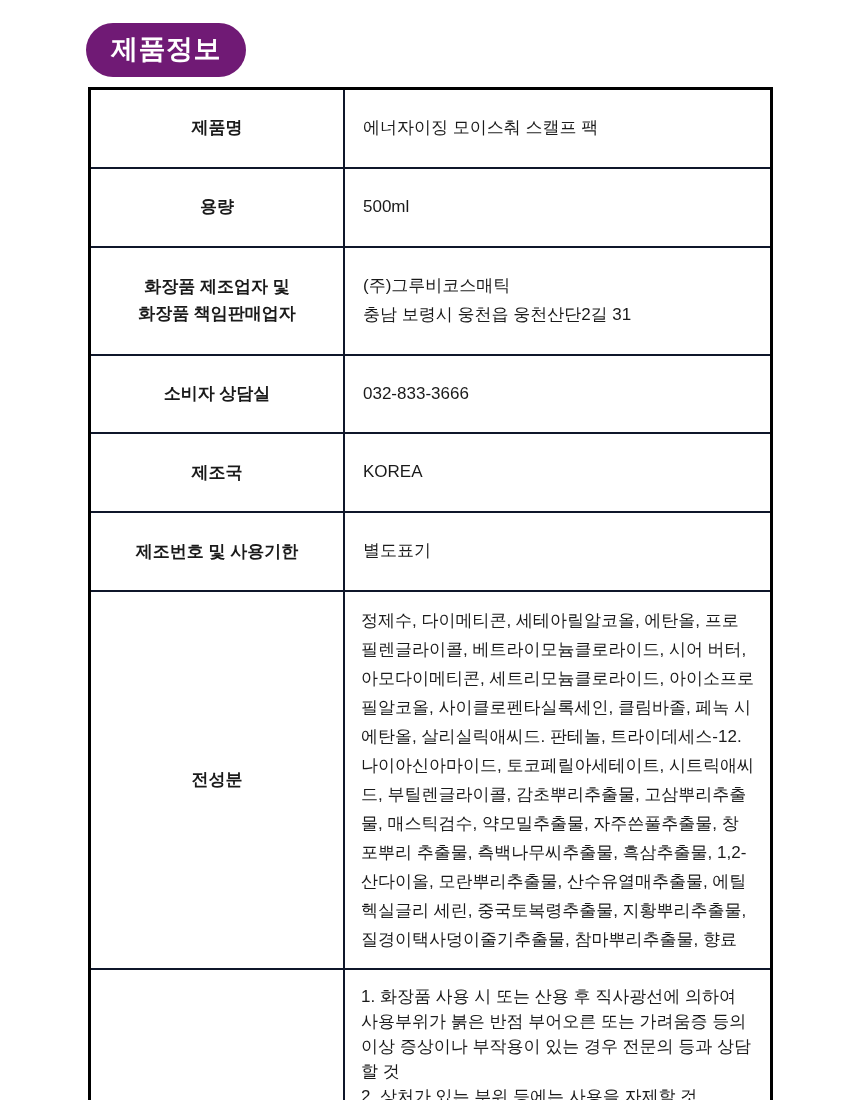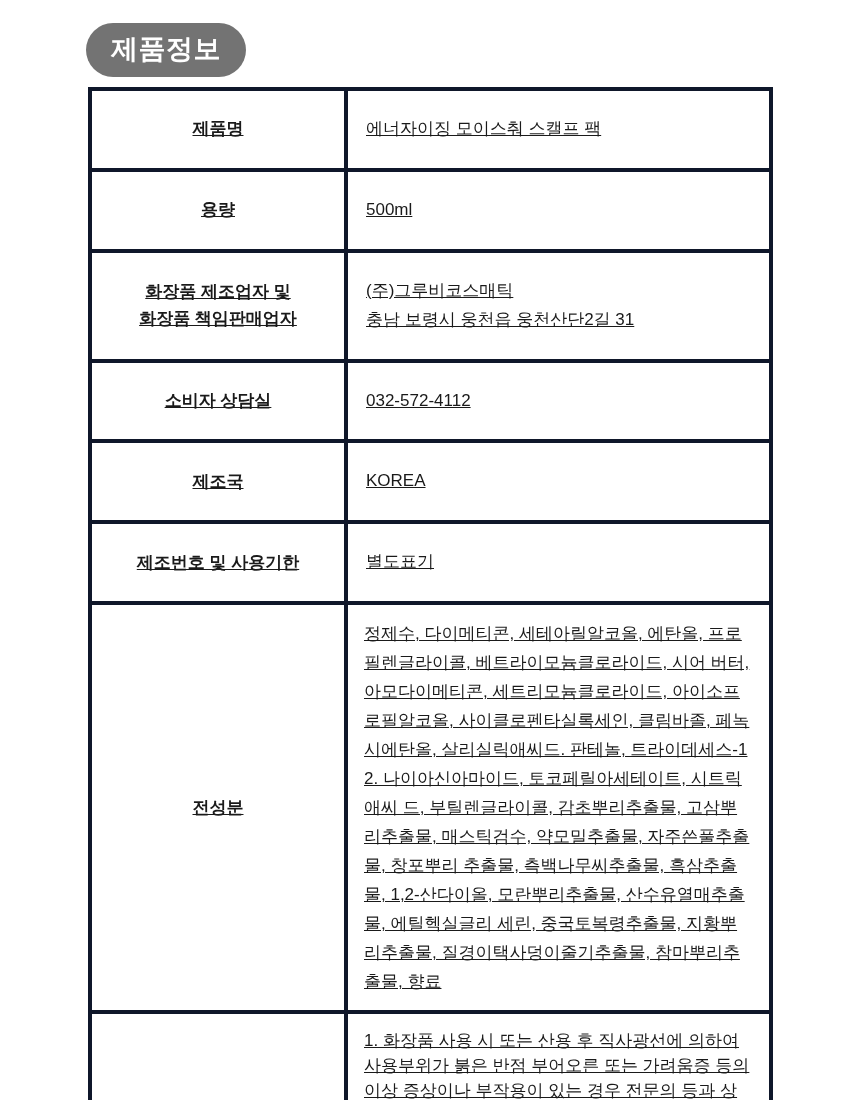--- a/index.html
+++ b/index.html
@@ -13,44 +13,43 @@
     width: 860px;
     height: 1100px;
     background: #ffffff;
     overflow: hidden;
   }
   .title-badge {
     position: absolute;
     left: 86px;
     top: 23px;
     display: inline-block;
-    background: #737373;
+    background: #701a75;
     color: #ffffff;
     font-size: 27px;
     font-weight: bold;
     line-height: 1;
     padding: 13px 25px 14px 25px;
     border-radius: 29px;
     letter-spacing: 0.5px;
   }
   table.info-table {
     position: absolute;
     left: 88px;
     top: 87px;
     width: 685px;
     border-collapse: collapse;
     table-layout: fixed;
     border: 3px solid #000000;
   }
   table.info-table td {
-    border: 4px solid #0f172a;
+    border: 2px solid #0f172a;
     vertical-align: middle;
     font-size: 17px;
     color: #1a1a1a;
-    text-decoration: underline;
   }
   td.label-cell {
     width: 232px;
     text-align: center;
     font-weight: bold;
     color: #000000;
     white-space: pre-line;
     line-height: 1.55;
     padding: 4px 10px;
   }
@@ -98,21 +97,21 @@
         <td class="value-cell">500ml</td>
       </tr>
       <tr class="r3">
         <td class="label-cell">화장품 제조업자 및
 화장품 책임판매업자</td>
         <td class="value-cell">(주)그루비코스매틱
 충남 보령시 웅천읍 웅천산단2길 31</td>
       </tr>
       <tr class="r4">
         <td class="label-cell">소비자 상담실</td>
-        <td class="value-cell">032-572-4112</td>
+        <td class="value-cell">032-833-3666</td>
       </tr>
       <tr class="r5">
         <td class="label-cell">제조국</td>
         <td class="value-cell">KOREA</td>
       </tr>
       <tr class="r6">
         <td class="label-cell">제조번호 및 사용기한</td>
         <td class="value-cell">별도표기</td>
       </tr>
       <tr class="r7">

